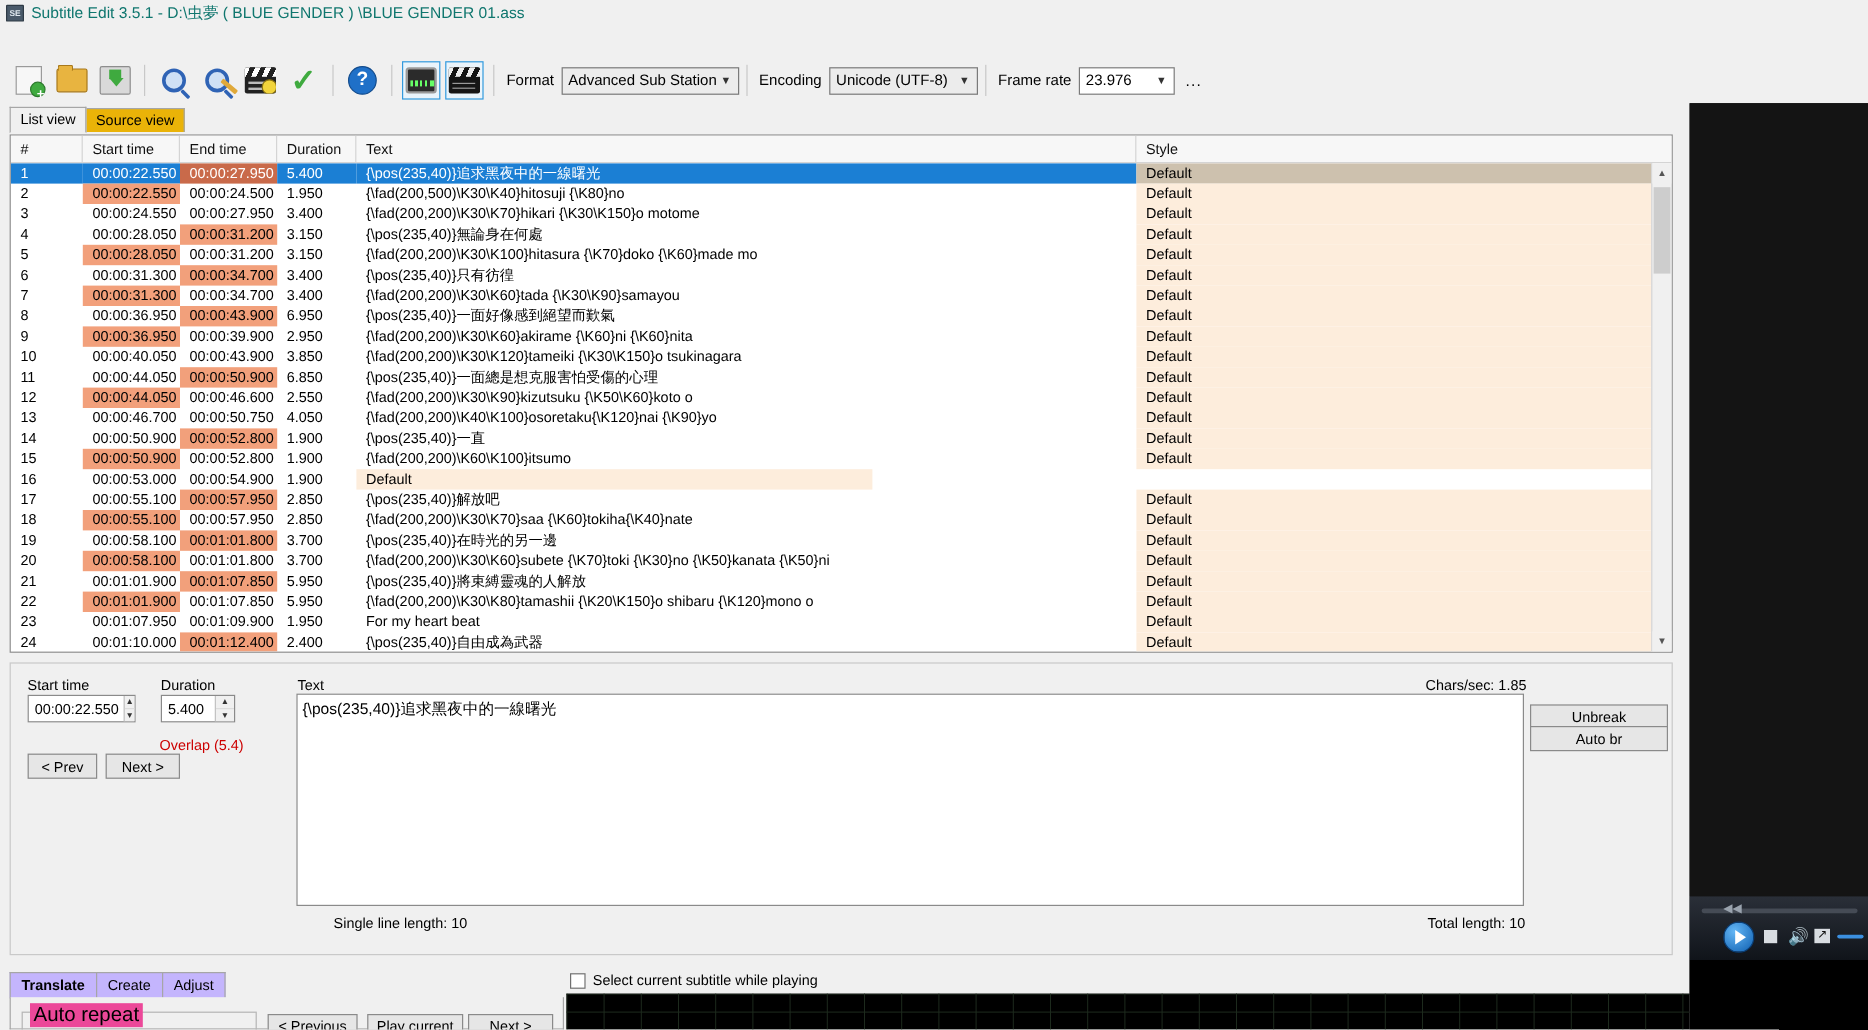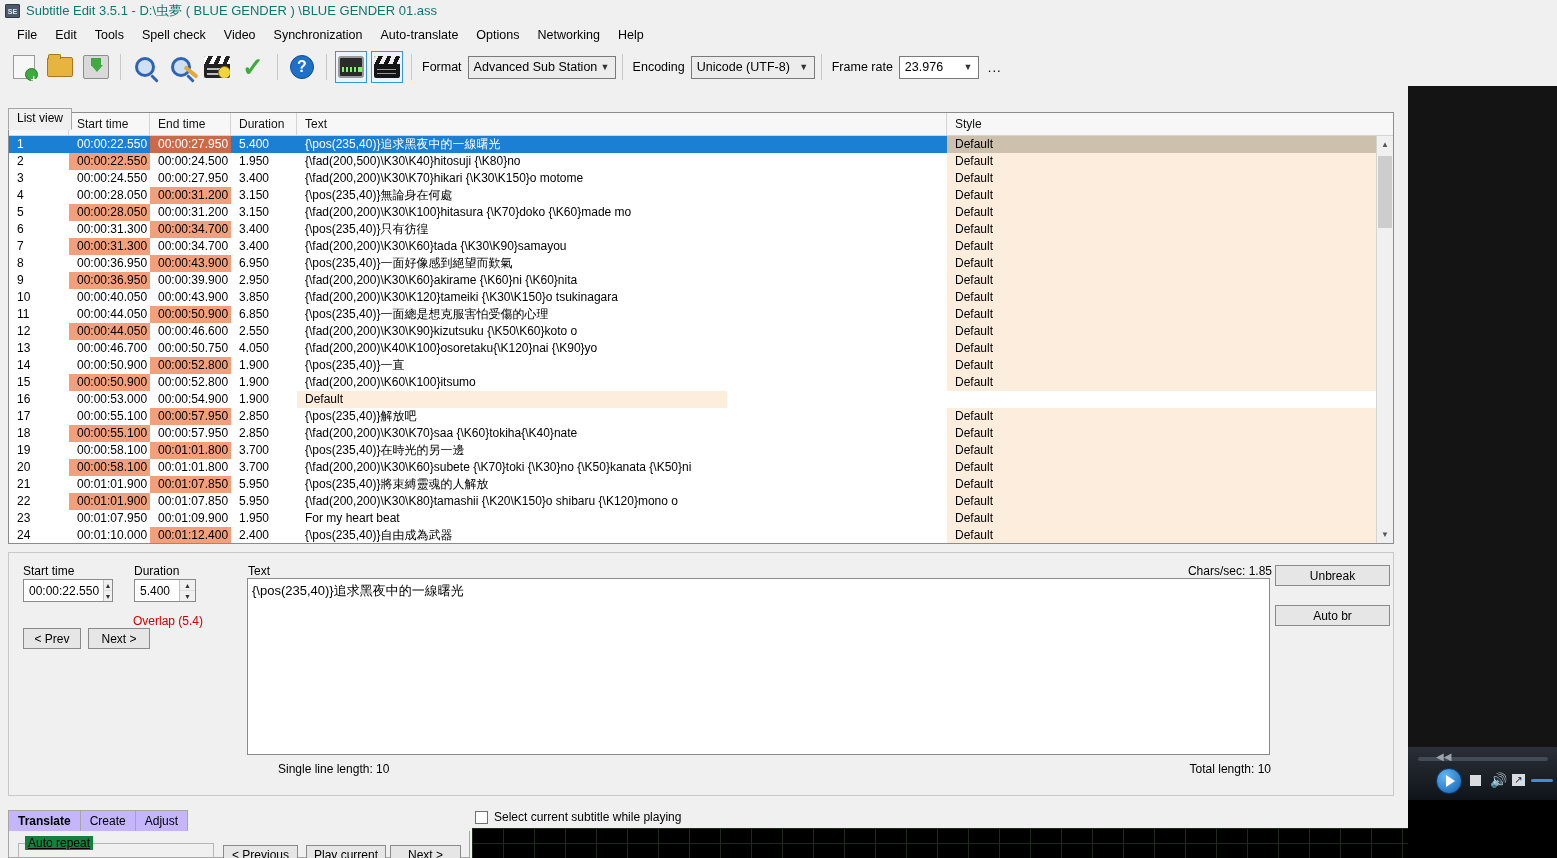--- a/index.html
+++ b/index.html
@@ -113,21 +113,21 @@
     height: 23px; border: 1px solid #7a7a7a; background: #ececec;
     display: inline-flex; align-items: center; padding: 0 2px 0 5px;
     font-size: 12.5px; white-space: nowrap; position: relative;
   }
   .combo.white { background: #fff; }
   .combo .cval { flex: 1; }
   .combo .carrow { width: 16px; text-align: center; font-size: 9px; color: #333; }
   .dots { margin-left: 9px; font-size: 13px; color: #000; letter-spacing: 1px; }
 
   
-  .tabstrip { position: absolute; left: 8px; top: 108px; display: flex; align-items: flex-start; height: 20px; flex-direction: column; }
+  .tabstrip { position: absolute; left: 8px; top: 90px; display: flex; align-items: center; height: 20px; }
   .tab {
     border: 1px solid #a6a6a6; border-bottom: none;
     padding: 2px 8px 3px 8px; font-size: 12px; background: #eab308;
     position: relative; top: 0; margin-right: -1px;
   }
   .tab.active { background: #f0f0f0; border-bottom: 1px solid #f0f0f0; z-index: 2; padding-bottom: 4px; }
 
   
   .listwrap {
     position: absolute; left: 8px; top: 112px; width: 1386px; height: 432px;
@@ -199,21 +199,21 @@
   }
   .cps { position: absolute; font-size: 12px; }
   .lenbar { position: absolute; font-size: 12px; margin-left: 28px; }
 
   
   .bottomtabs { position: absolute; left: 8px; top: 810px; display: flex; align-items: flex-end; }
   .btab { border: 1px solid #a6a6a6; border-bottom: none; padding: 3px 9px 4px 9px; font-size: 12px; background: #c4b5fd; margin-right: -1px; }
   .btab.active { font-weight: bold; }
   .bottompane { position: absolute; left: 8px; top: 831px; width: 462px; height: 27px; border: 1px solid #a6a6a6; border-top: none; background: #f0f0f0; }
   .groupbox { position: absolute; border: 1px solid #b5b5b5; }
-  .groupbox .gb-title { position: absolute; left: 6px; top: -8px; background: #15803d; padding: 0 3px; font-size: 12px; text-decoration: underline; }
+  .groupbox .gb-title { position: absolute; left: 6px; top: -8px; background: #ec4899; padding: 0 3px; font-size: 17px; }
 
   .chkrow { position: absolute; display: flex; align-items: center; font-size: 12px; }
   .chkbox { width: 13px; height: 13px; border: 1px solid #707070; background: #fff; margin-right: 6px; flex: none; }
 
   
   .videopanel { position: absolute; left: 1408px; top: 86px; width: 149px; height: 772px; background: #111; }
   .videoarea { position: absolute; left: 0; top: 0; width: 149px; height: 661px; background: #141414; }
   .vidcontrols {
     position: absolute; left: 0; bottom: 58px; width: 149px; height: 53px;
     background: linear-gradient(#2a2f38,#10141a);
@@ -245,32 +245,20 @@
 
 <div id="app">
 
   <div class="titlebar">
     <div class="app-icon">
         <span>SE</span>
       </div>
     <div class="title-text">Subtitle Edit 3.5.1 - D:\虫夢 ( BLUE GENDER ) \BLUE GENDER 01.ass</div>
   </div>
 
-  <div class="menubar">
-    <div class="menu-item">File</div>
-    <div class="menu-item">Edit</div>
-    <div class="menu-item">Tools</div>
-    <div class="menu-item">Spell check</div>
-    <div class="menu-item">Video</div>
-    <div class="menu-item">Synchronization</div>
-    <div class="menu-item">Auto-translate</div>
-    <div class="menu-item">Options</div>
-    <div class="menu-item">Networking</div>
-    <div class="menu-item">Help</div>
-  </div>
 
   <div class="toolbar">
     <div class="tb-btn">
         <span class="ic-new"></span>
       </div>
     <div class="tb-btn">
         <span class="ic-folder"></span>
       </div>
     <div class="tb-btn">
         <span class="ic-save"></span>
@@ -566,21 +554,21 @@
 
     <div class="overlap" style="left:124px; top:61px;">Overlap (5.4)</div>
 
     <div class="btn" style="left:14px; top:75px; width:58px; height:21px;">&lt; Prev</div>
     <div class="btn" style="left:79px; top:75px; width:62px; height:21px;">Next &gt;</div>
 
     <div class="fld-label" style="left:239px; top:11px;">Text</div>
     <div class="cps" style="right:121px; top:11px;">Chars/sec: 1.85</div>
     <div class="textarea" style="left:238px; top:25px; width:1023px; height:177px;">{\pos(235,40)}追求黑夜中的一線曙光</div>
 
-    <div class="btn" style="left:1266px; top:12px; width:115px; height:21px;">Unbreak</div>
+    <div class="btn" style="left:1266px; top:34px; width:115px; height:21px;">Unbreak</div>
     <div class="btn" style="left:1266px; top:52px; width:115px; height:21px;">Auto br</div>
 
     <div class="lenbar" style="left:241px; top:209px;">Single line length: 10</div>
     <div class="lenbar" style="right:122px; top:209px;">Total length: 10</div>
   </div>
 
   <div class="chkrow" style="left:475px; top:810px;">
     <span class="chkbox"></span>
     <span>Select current subtitle while playing</span>
   </div>

